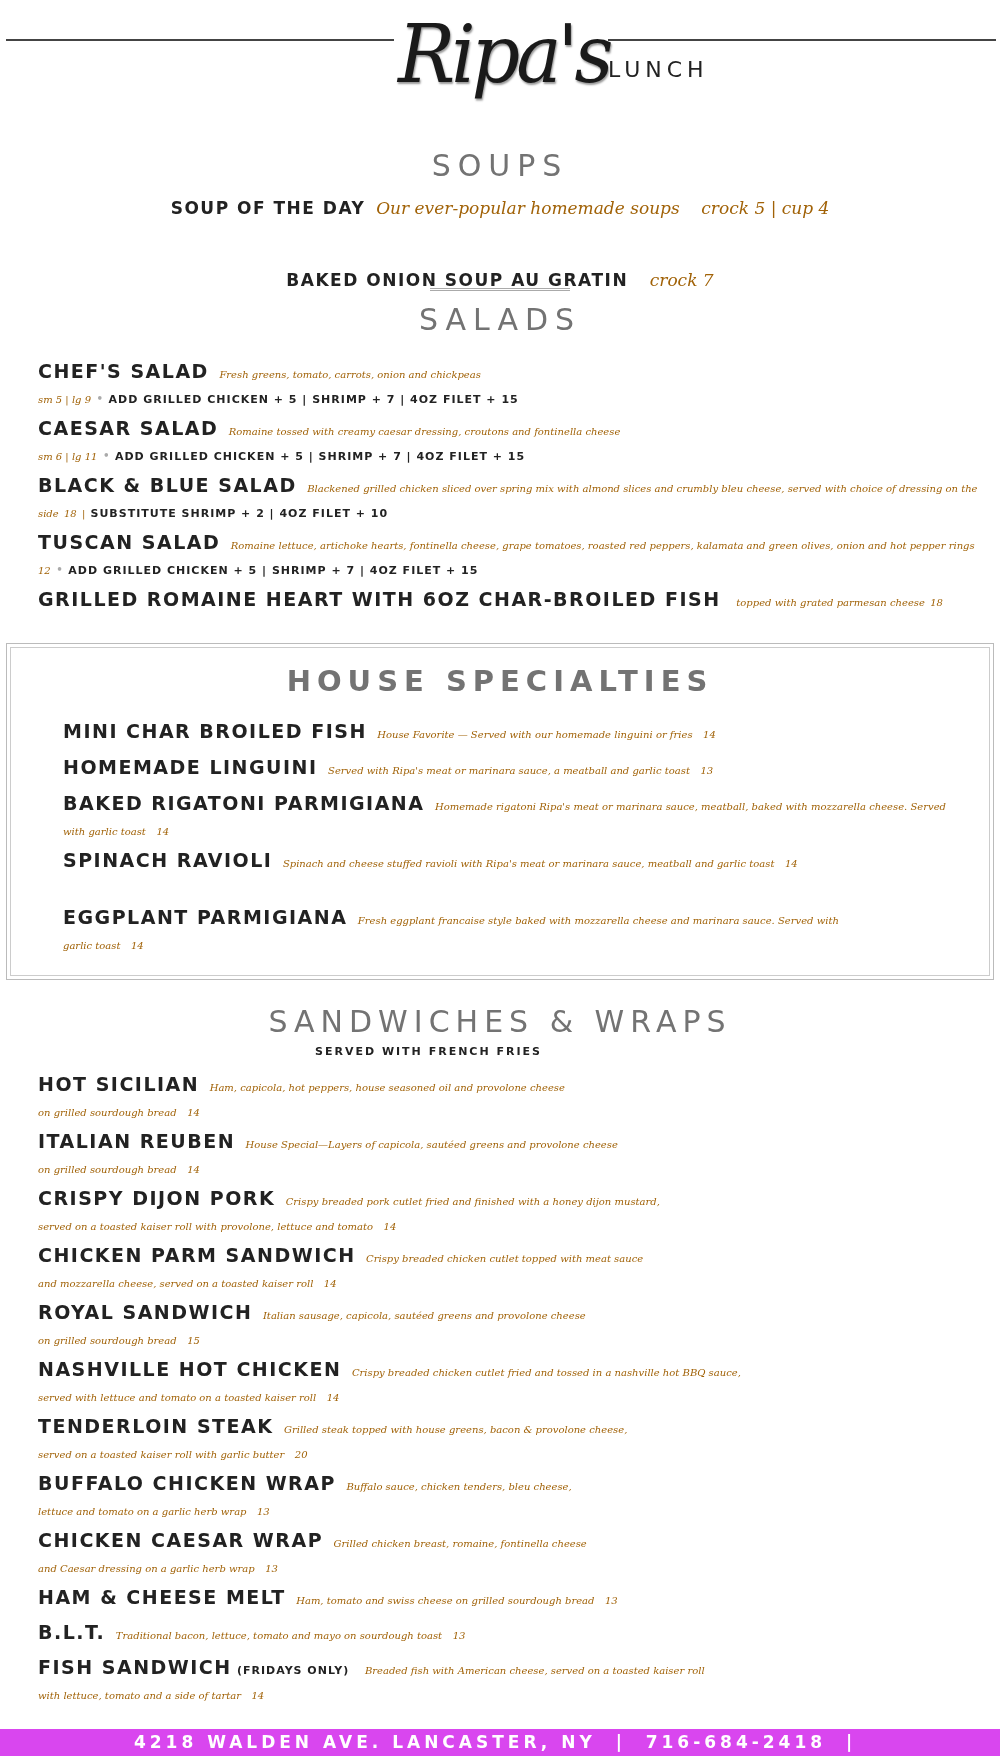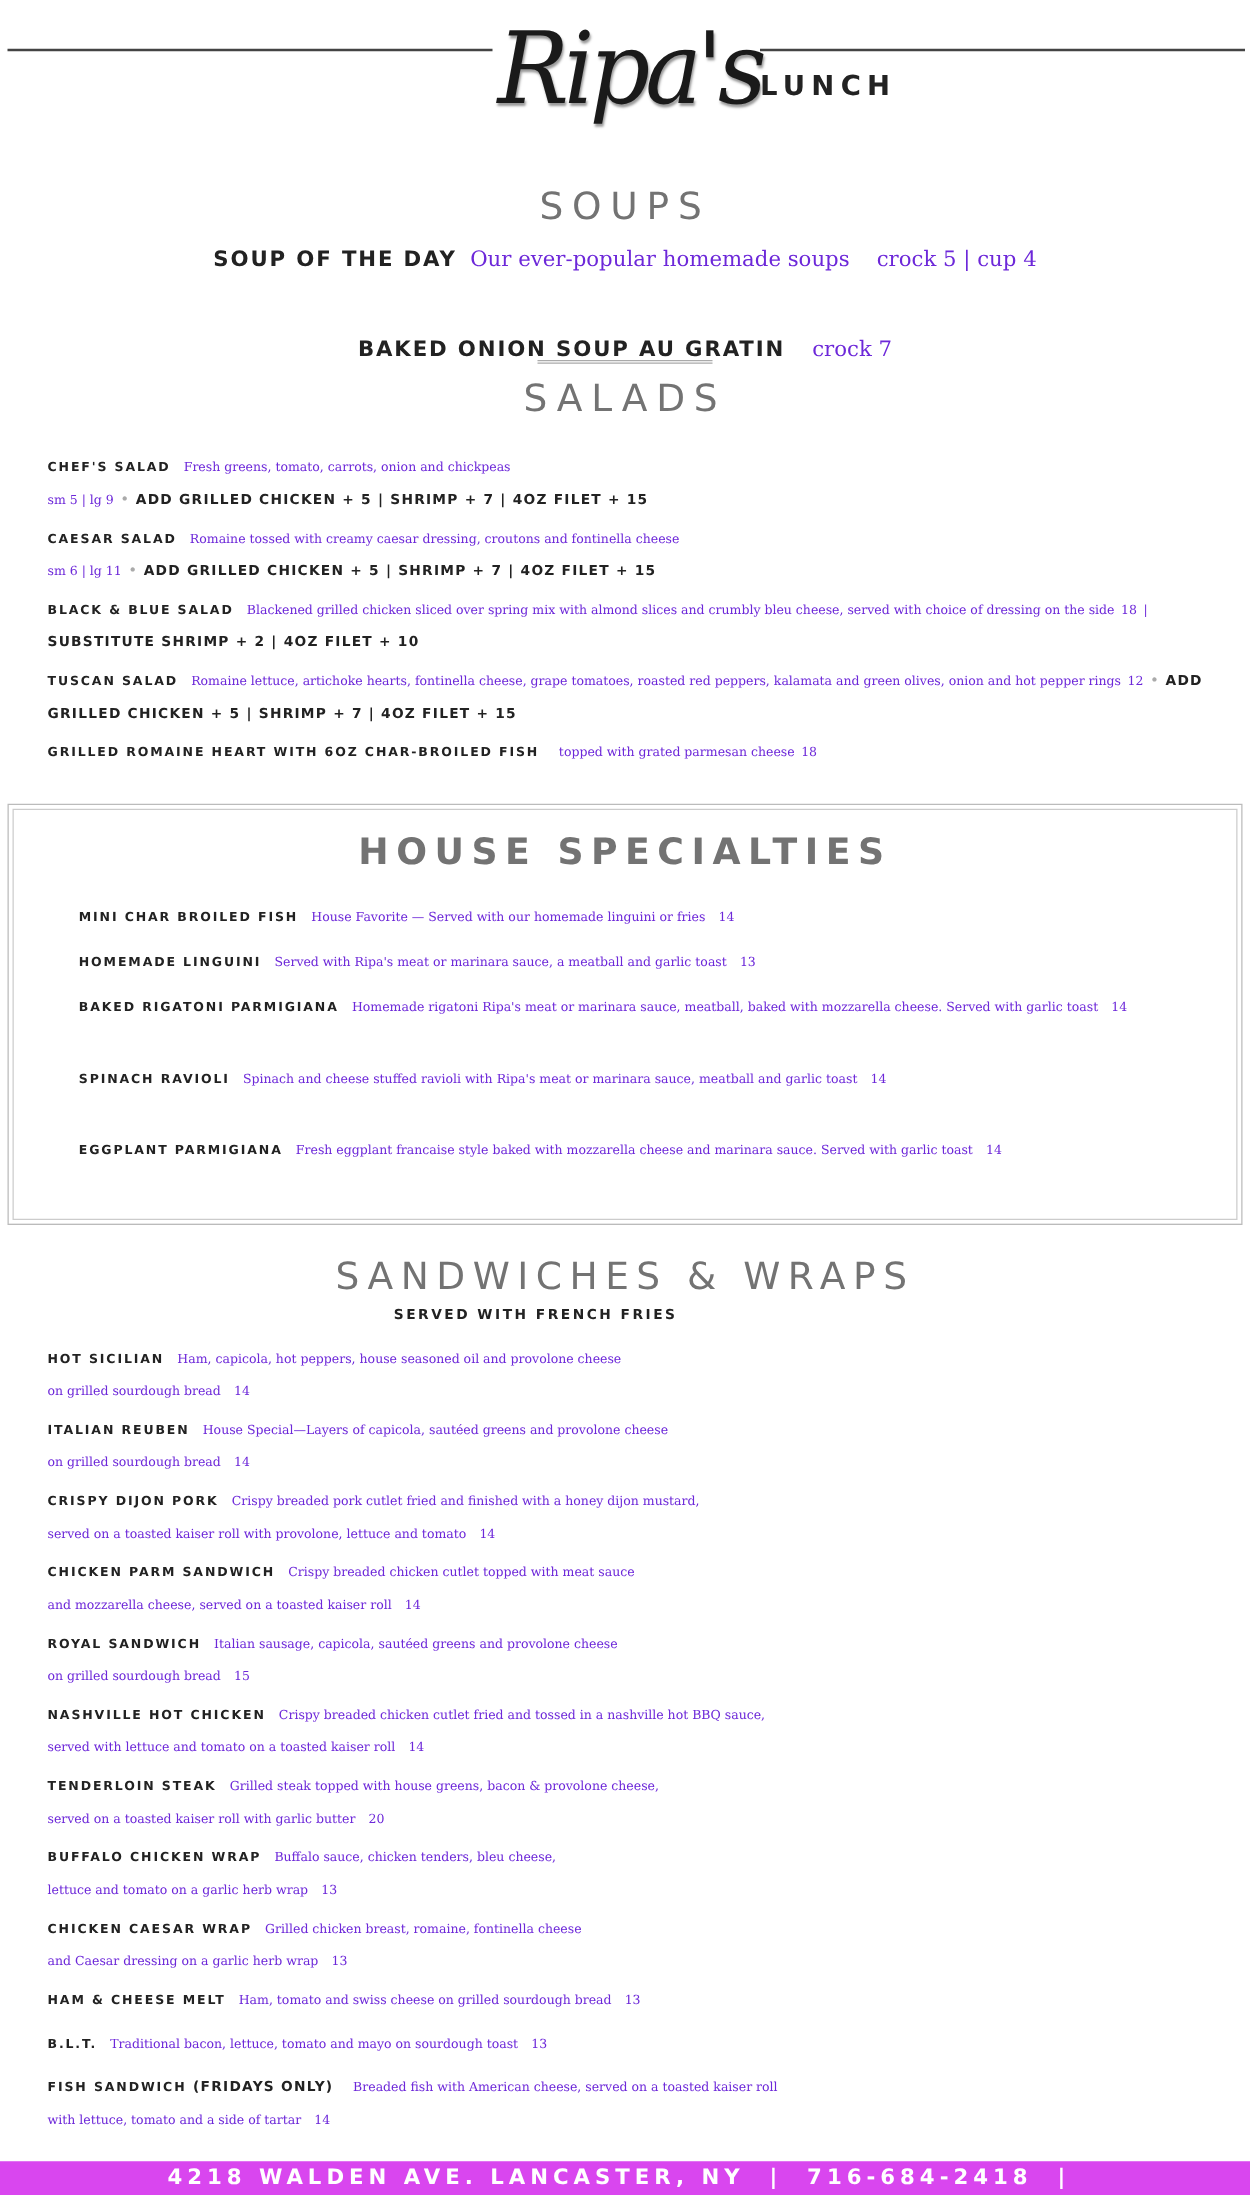--- a/index.html
+++ b/index.html
@@ -4,44 +4,44 @@
 <style>
   * { box-sizing: border-box; margin: 0; padding: 0; }
   html, body { width: 1000px; height: 1756px; background: #ffffff; overflow: hidden; }
   body { position: relative; color: #222; font-family: "DejaVu Serif", serif; }
 
   
   .header { position: absolute; top: 0; left: 0; width: 1000px; height: 120px; }
   .rule-left { position: absolute; left: 6px; top: 39px; width: 388px; height: 2px; background: #444; }
   .rule-right { position: absolute; left: 608px; top: 39px; width: 388px; height: 2px; background: #444; }
   .logo { position: absolute; left: 398px; top: 0px; font-family: "DejaVu Serif", serif; font-size: 76px; line-height: 110px; letter-spacing: -4px; color: #1a1a1a; font-weight: normal; font-style: italic; transform: scaleY(1.05); text-shadow: 1px 2px 2px #999; }
-  .lunch { position: absolute; left: 608px; top: 57px; font-family: "DejaVu Sans", sans-serif; font-weight: bold; font-size: 22px; letter-spacing: 5px; color: #222; }
+  .lunch { position: absolute; left: 608px; top: 57px; font-family: "DejaVu Sans", sans-serif; font-weight: normal; font-size: 22px; letter-spacing: 5px; color: #222; }
 
   
   .sec-title { position: absolute; left: 0; width: 1000px; text-align: center; font-family: "DejaVu Sans", sans-serif; color: #737373; letter-spacing: 7px; }
   .sec-soups { top: 148px; font-size: 30px; }
   .sec-salads { top: 302px; font-size: 30px; }
   .sec-house { top: 664px; font-size: 29px; font-weight: bold; letter-spacing: 6px; }
   .sec-sand { top: 1004px; font-size: 30px; letter-spacing: 6px; }
   .sub-sand { position: absolute; top: 1045px; left: 0; width: 840px; text-align: center; font-family: "DejaVu Sans", sans-serif; font-weight: bold; font-size: 11px; letter-spacing: 2px; color: #222; padding-left: 17px; }
 
   .divider { position: absolute; left: 430px; top: 288px; width: 140px; height: 3px; border-top: 1px solid #aaa; border-bottom: 1px solid #aaa; }
 
   
   .soup-line { position: absolute; left: 0; width: 1000px; text-align: center; font-size: 17px; }
   .soup1 { top: 198px; }
   .soup2 { top: 234px; margin-top: 36px; }
   .name { font-family: "DejaVu Sans", sans-serif; font-weight: bold; letter-spacing: 1.5px; color: #222; }
-  .desc { font-family: "DejaVu Serif", serif; color: #6d28d9; }
+  .desc { font-family: "DejaVu Serif", serif; font-style: italic; color: #a16207; }
   .small-caps { font-family: "DejaVu Sans", sans-serif; font-weight: bold; font-size: 11px; letter-spacing: 1px; color: #222; }
   .dot { color: #aaa; font-size: 12px; }
 
   
   .item { position: absolute; font-size: 16.5px; line-height: 23px; width: 940px; }
-  .item .name { font-size: 10px; }
+  .item .name { font-size: 19px; }
   .item .desc { font-size: 10px; }
 
   
   .house-box { position: absolute; left: 6px; top: 643px; width: 988px; height: 337px; border: 1px solid #bbb; box-shadow: inset 0 0 0 3px #fff, inset 0 0 0 4px #ccc; }
 
   
   .footer { position: absolute; left: 0; top: 1729px; width: 1000px; height: 27px; background: #d946ef; color: #fff; text-align: center; font-family: "DejaVu Sans", sans-serif; font-weight: bold; font-size: 17px; letter-spacing: 4px; line-height: 27px; }
 </style>
 </head>
 <body>

